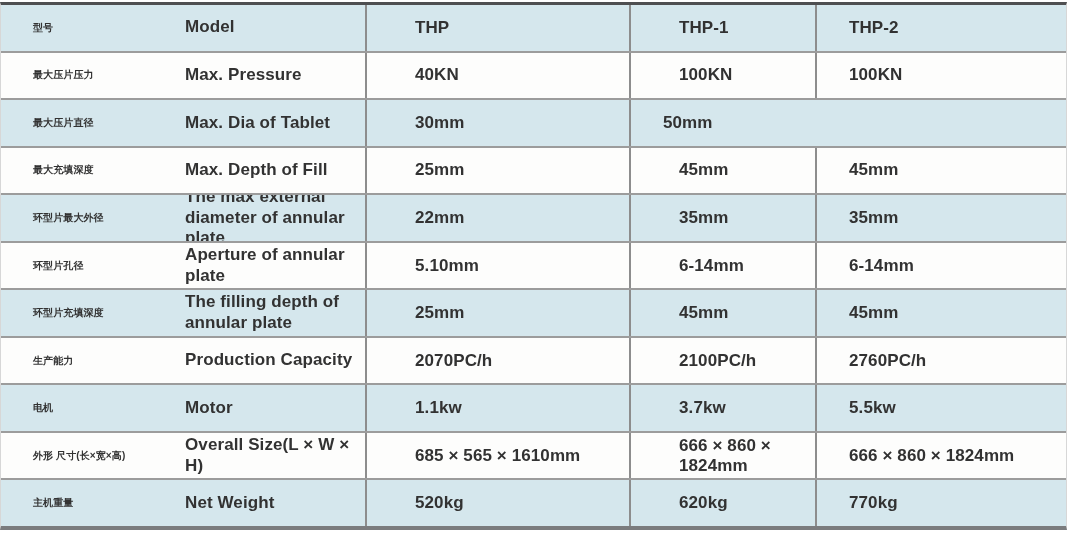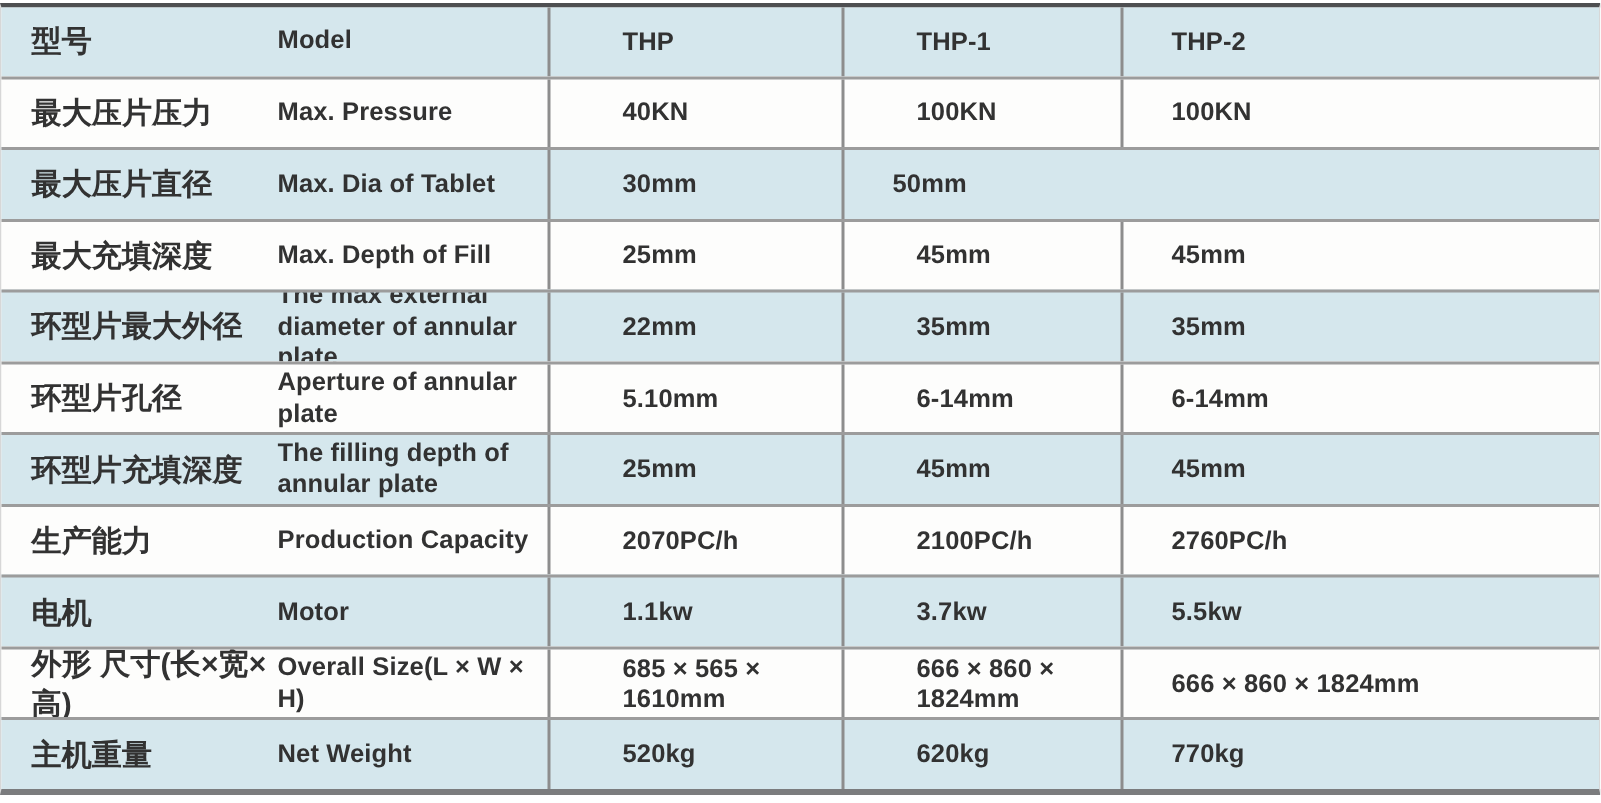--- a/index.html
+++ b/index.html
@@ -39,24 +39,24 @@
   .row + .row { border-top: 2px solid #9c9c9c; }
   .cell {
     display: flex;
     align-items: center;
     color: #323232;
     font-weight: bold;
     font-size: 17px;
     letter-spacing: 0.1px;
     overflow: hidden;
   }
-  .c-cn { width: 184px; padding-left: 20px; font-size: 20px; }
+  .c-cn { width: 184px; padding-left: 32px; font-size: 10px; }
   .c-en { width: 180px; white-space: pre-line; line-height: 1.22; }
   .c-val { border-left: 2px solid #8d8d8d; padding-left: 48px; }
-  .c-v1 { width: 196px; }
+  .c-v1 { width: 264px; }
   .c-v2 { width: 186px; }
   .c-v3 { width: 236px; padding-left: 32px; }
 </style>
 </head>
 <body>
 
 <div class="page">
   <div class="spec-table">
     <div class="rows">
 

